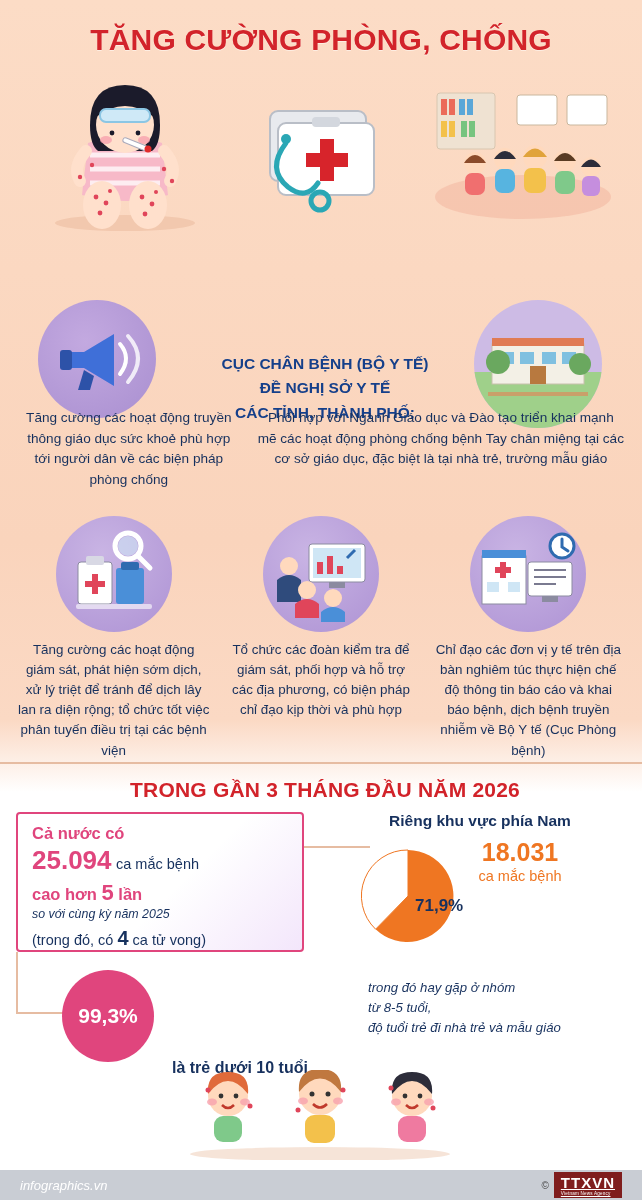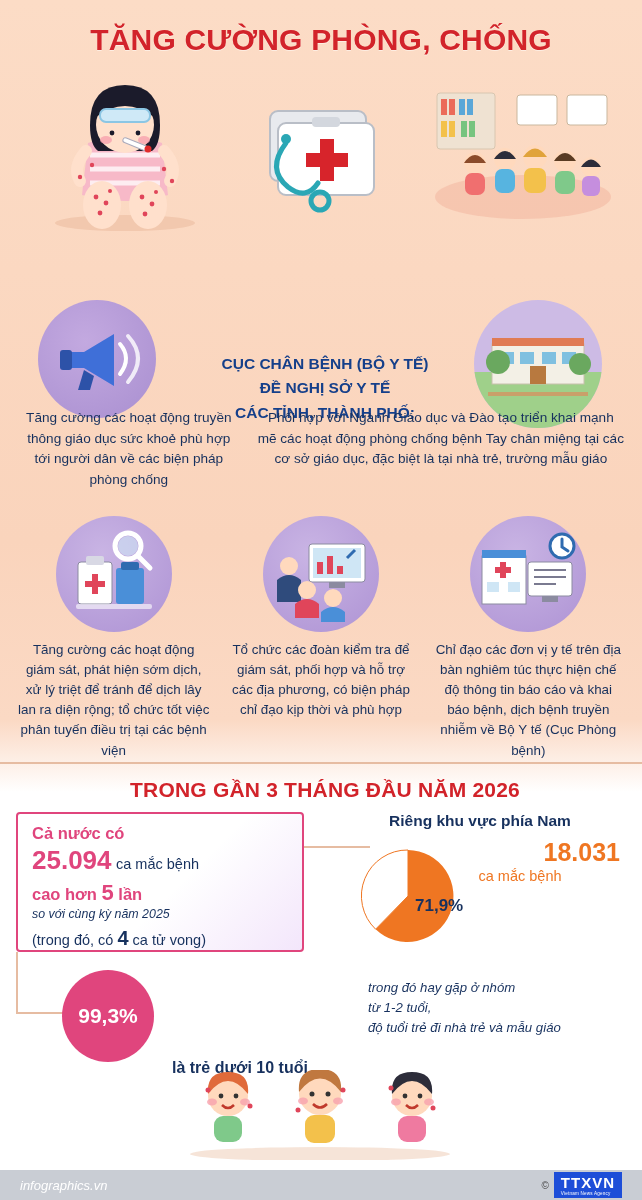--- a/index.html
+++ b/index.html
@@ -128,21 +128,21 @@
     position: absolute; background: #e6bca2;
   }
 
   
   .south-title {
     position: absolute; left: 330px; top: 812px; width: 300px;
     text-align: center; color: #17315e; font-weight: bold; font-size: 15.5px;
   }
   .south-num {
     position: absolute; left: 420px; top: 838px; width: 200px;
-    text-align: right; color: #ef7622; font-weight: bold; font-size: 25px;
+    text-align: center; color: #ef7622; font-weight: bold; font-size: 25px;
   }
   .south-sub {
     position: absolute; left: 420px; top: 868px; width: 200px;
     text-align: center; color: #ef7622; font-size: 14.5px;
   }
   .pie-wrap { position: absolute; left: 358px; top: 846px; width: 100px; height: 100px; }
   .pie-label {
     position: absolute; left: 415px; top: 896px;
     color: #17315e; font-weight: bold; font-size: 17px;
   }
@@ -170,21 +170,21 @@
   
   .footer {
     position: absolute; left: 0; bottom: 0; width: 642px; height: 30px;
     background: #c9cdd4;
     display: flex; align-items: center; justify-content: space-between;
     padding: 0 20px;
   }
   .footer .site { color: #ffffff; font-size: 13px; font-style: italic; }
   .ttxvn { display: flex; align-items: center; gap: 5px; }
   .ttxvn .c { font-size: 10px; color: #4a4a4a; }
-  .ttxvn .logo { background: #1d4ed8; color: #fff; padding: 2px 7px; font-weight: bold; font-size: 15px; letter-spacing: 1px; }
+  .ttxvn .logo { background: #7f1d1d; color: #fff; padding: 2px 7px; font-weight: bold; font-size: 15px; letter-spacing: 1px; text-decoration: underline; }
   .ttxvn .logo small { display: block; font-size: 4.6px; font-weight: normal; letter-spacing: .2px; }
 </style>
 </head>
 <body>
 
 <div class="page">
 
   <div class="header">
     <h1>
       <span>TĂNG CƯỜNG PHÒNG, CHỐNG</span><br>
@@ -431,21 +431,21 @@
       <path d="M50 50 L50 4 A46 46 0 1 1 17.6 83.2 Z" fill="#ef7622"></path>
       <path d="M50 50 L17.6 83.2 A46 46 0 0 1 50 4 Z" fill="#ffffff" stroke="#ef7622" stroke-width="1"></path>
     </svg>
   </div>
   <div class="pie-label">71,9%</div>
 
   <div class="circ-993">99,3%</div>
   <div class="lbl-993">là trẻ dưới 10 tuổi</div>
   <div class="note-993">
     <div>trong đó hay gặp ở nhóm</div>
-    <div>từ 1-2 tuổi,</div>
+    <div>từ 8-5 tuổi,</div>
     <div>độ tuổi trẻ đi nhà trẻ và mẫu giáo</div>
   </div>
 
   <svg class="kids" viewBox="0 0 280 90">
     <ellipse cx="140" cy="84" rx="130" ry="7" fill="#f2d8c8" opacity=".7"></ellipse>
 
     <g>
       <circle cx="48" cy="26" r="20" fill="#ffd9bd"></circle>
       <path d="M28 24 q20 -26 40 0 q2 -22 -20 -22 q-22 0 -20 22z" fill="#e06a3a"></path>
       <circle cx="41" cy="26" r="2.4" fill="#333"></circle>

